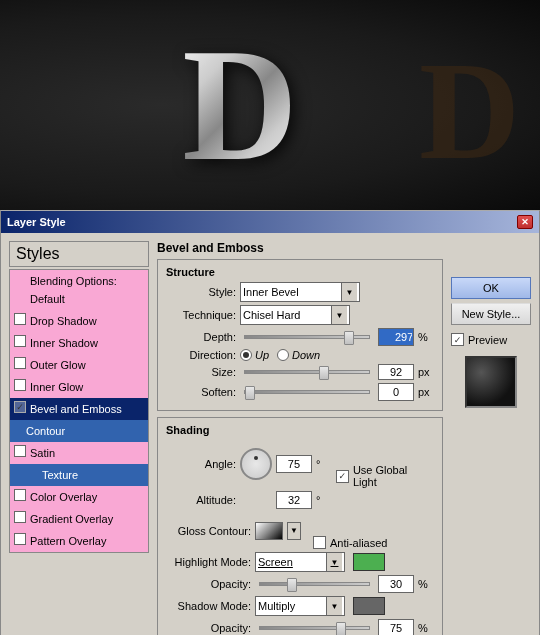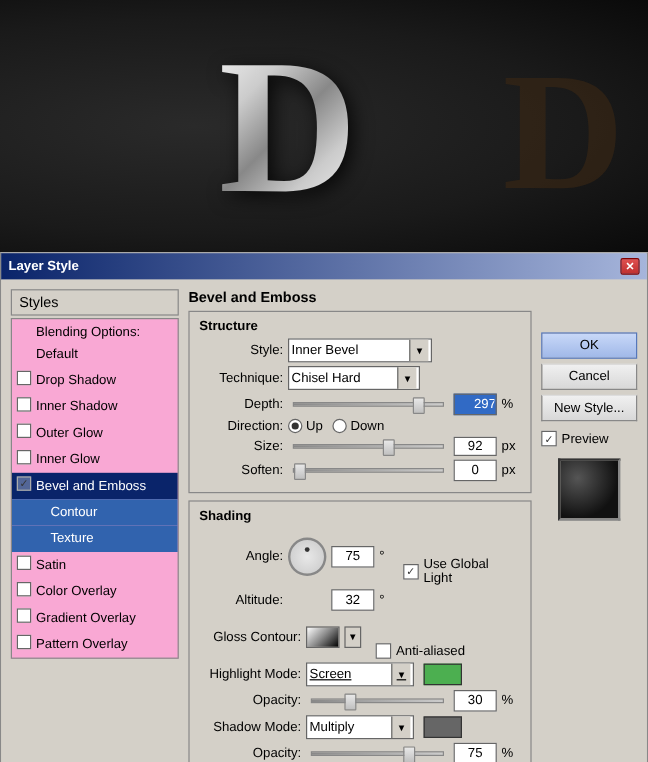--- a/index.html
+++ b/index.html
@@ -86,21 +86,21 @@
     .left-panel {
       width: 140px;
       flex-shrink: 0;
       margin-right: 8px;
     }
 
     .styles-header {
       background: #d4d0c8;
       border: 1px solid #888;
       padding: 3px 6px;
-      font-size: 12px;
+      font-size: 16px;
       margin-bottom: 2px;
       cursor: pointer;
     }
 
     .left-item {
       padding: 2px 4px 2px 20px;
       font-size: 11px;
       cursor: pointer;
       position: relative;
       color: #000;
@@ -252,20 +252,21 @@
     .unit-label {
       font-size: 11px;
       color: #000;
       width: 16px;
     }
 
     .radio-group {
       display: flex;
       align-items: center;
       gap: 8px;
+      font-style: italic;
     }
 
     .radio-item {
       display: flex;
       align-items: center;
       gap: 3px;
       font-size: 11px;
     }
 
     .radio-circle {
@@ -425,31 +426,31 @@
         <div class="left-item">
           <div class="checkbox"></div>
           <span>Inner Glow</span>
         </div>
 
         <div class="left-item selected">
           <div class="checkbox checked"></div>
           <span>Bevel and Emboss</span>
         </div>
 
-        <div class="left-item sub sub-selected" style="background:#3163ae;color:white;">
+        <div class="left-item sub sub-selected" style="background:#3163ae;color:white;padding-left:16px;">
           <span>Contour</span>
+        </div>
+
+        <div class="left-item">
+          <div class="checkbox"></div>
+          <span>Satin</span>
         </div>
 
         <div class="left-item sub sub-selected">
           <span>Texture</span>
-        </div>
-
-        <div class="left-item">
-          <div class="checkbox"></div>
-          <span>Satin</span>
         </div>
 
         <div class="left-item">
           <div class="checkbox"></div>
           <span>Color Overlay</span>
         </div>
 
         <div class="left-item">
           <div class="checkbox"></div>
           <span>Gradient Overlay</span>
@@ -594,21 +595,20 @@
             <div class="slider-thumb" style="left:70%; position:absolute; top:-5px; width:10px; height:14px; background:linear-gradient(to bottom,#e8e8e8,#c0c0c0); border:1px solid #888;"></div>
           </div>
           <input class="num-input" type="text" value="75" style="width: 36px; height: 18px; border: 1px solid rgb(102, 102, 102); text-align: center; font-size: 11px;">
           <span class="unit-label">%</span>
         </div>
       </div>
     </div>
 
     <div class="btn-panel">
       <button class="btn primary">OK</button>
-      <button class="btn">Cancel</button>
       <button class="btn">New Style...</button>
       <div class="checkbox-label" style="margin-top:4px;">
         <div class="check-box checked"></div>
         <span>Preview</span>
       </div>
       <div class="preview-thumb" style="background: radial-gradient(circle at 30% 30%, #555 0%, #111 70%); width:52px; height:52px; border:2px inset #888; margin-top:6px; align-self:center;"></div>
     </div>
 
   </div>
 </div>

